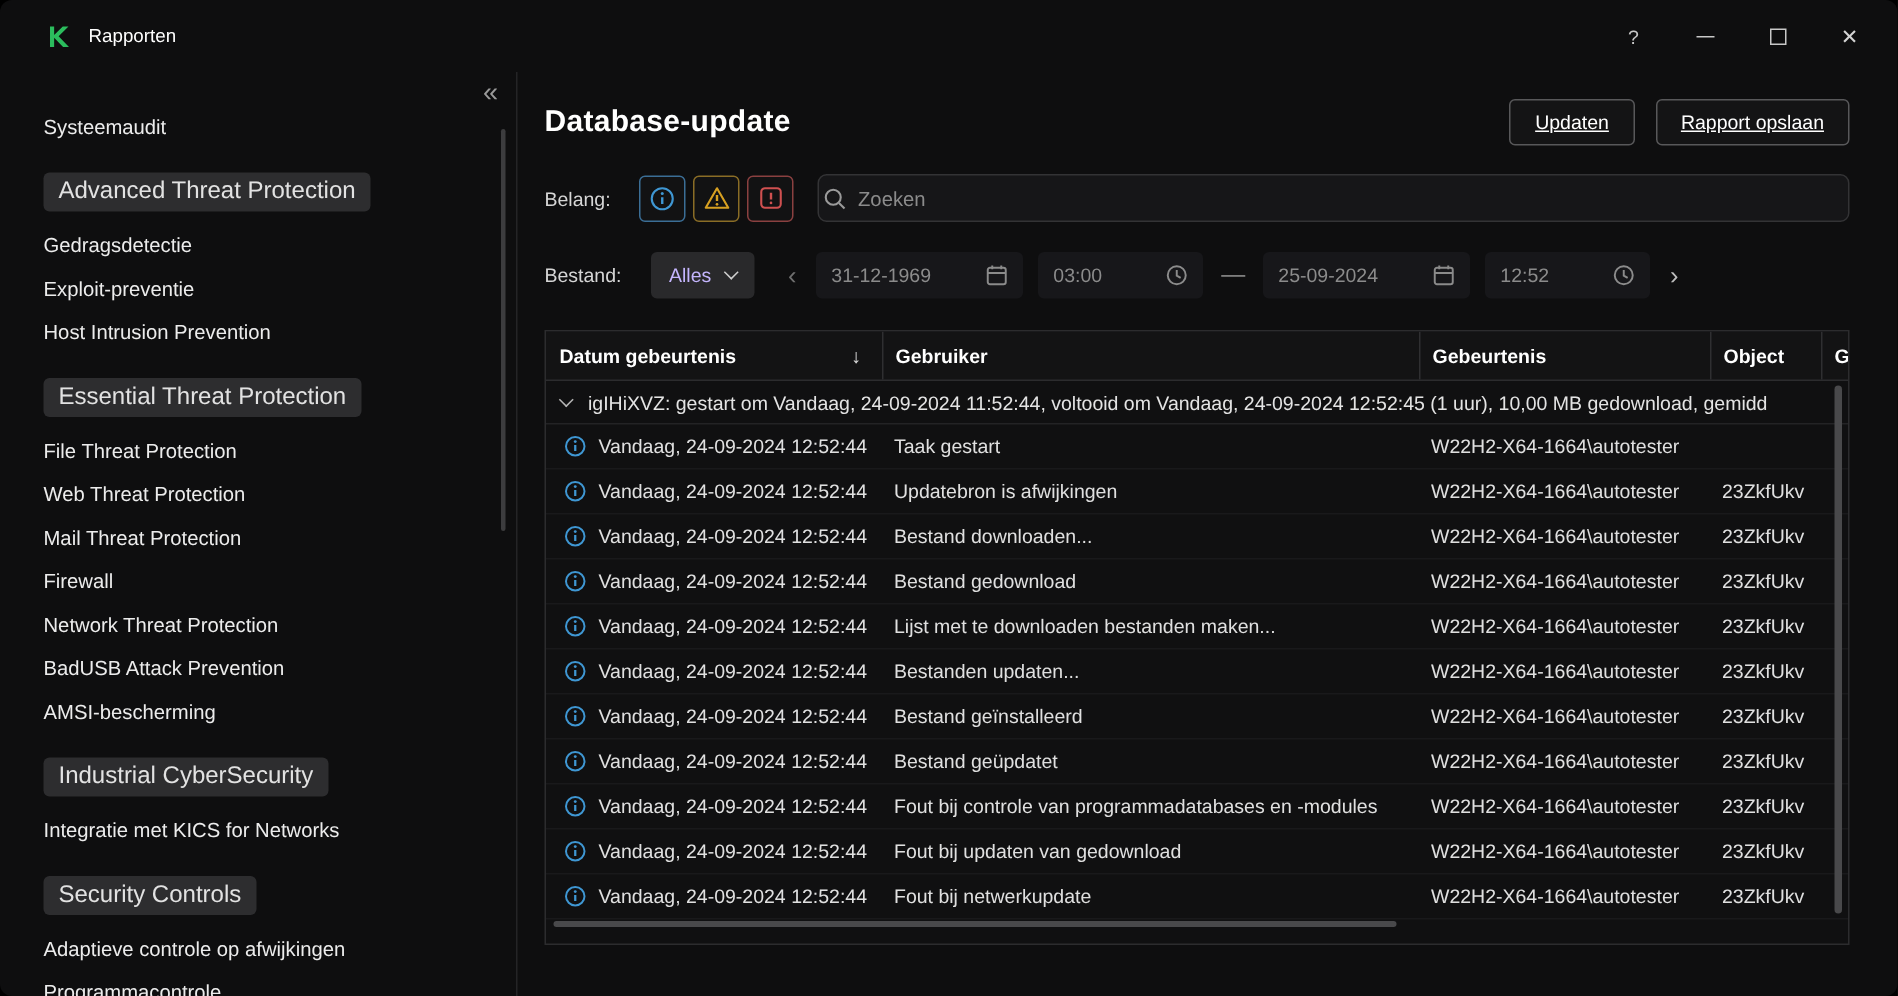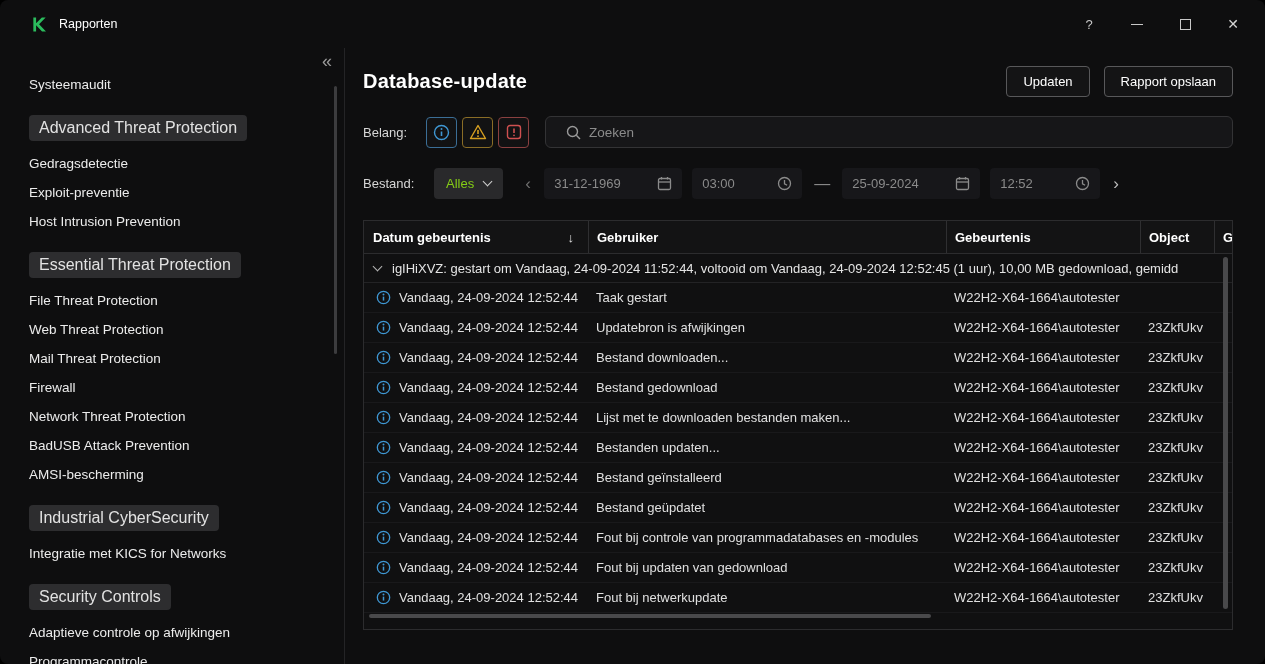--- a/index.html
+++ b/index.html
@@ -24,36 +24,36 @@
   .side-scroll { position:absolute; top:38px; right:7px; width:3px; height:268px; background:#3c3c3e; border-radius:2px; }
   .sidebar-nav { margin-top:16px; }
   .side-item { font-size:13.5px; color:#ececec; padding:7px 0; cursor:pointer; white-space:nowrap; }
   .side-badge-wrap { margin:16px 0 8px; }
   .side-badge { display:inline-block; background:#2d2d2f; color:#e2e2e2; font-size:16px; padding:4px 10px; border-radius:4px; white-space:nowrap; }
 
   .main { flex:1; padding:16px 32px 0 18px; position:relative; }
   .main-header { display:flex; align-items:center; justify-content:space-between; height:34px; }
   .page-title { color:#fff; font-size:20px; font-weight:700; letter-spacing:.2px; }
   .header-actions { display:flex; gap:14px; }
-  .action-btn { height:31px; padding:0 16px; background:#141415; border:1px solid #58585a; border-radius:4px; color:#fff; font-size:13px; display:flex; align-items:center; cursor:pointer; white-space:nowrap; }
+  .action-btn { height:31px; padding:0 16px; background:#141415; border:1px solid #58585a; border-radius:4px; color:#fff; font-size:13px; display:flex; align-items:center; cursor:pointer; white-space:nowrap;text-decoration:underline; }
 
   
   .filter-row { display:flex; align-items:center; margin-top:18px; }
   .filter-label { width:63px; color:#d6d6d6; font-size:13px; flex:none; }
   .sev-group { display:flex; gap:5px; margin-right:16px; }
   .sev-btn { width:31px; height:31px; border-radius:4px; display:flex; align-items:center; justify-content:center; cursor:pointer; background:rgba(255,255,255,0.02); }
   .sev-info { border:1px solid #3b6e96; }
   .sev-warn { border:1px solid #8a6d26; }
   .sev-crit { border:1px solid #8a4040; }
-  .search-box { flex:1; height:32px; background:#161618; border:1px solid #333335; border-radius:6px; display:flex; align-items:center; padding:0 20px; gap:8px; cursor:text; }
+  .search-box { flex:1; height:32px; background:#161618; border:1px solid #333335; border-radius:6px; display:flex; align-items:center; padding:0 3px; gap:8px; cursor:text; }
   .search-input { flex:1; background:transparent; border:none; outline:none; color:#ddd; font-size:13.5px; font-family:inherit; }
   .search-input::placeholder { color:#8b8b8b; }
 
   .period-row { margin-top:20px; }
-  .select-btn { height:31px; background:#29292b; border-radius:4px; padding:0 12px; display:flex; align-items:center; gap:10px; color:#84cc16; font-size:13px; cursor:pointer; margin-left:8px; }
+  .select-btn { height:31px; background:#29292b; border-radius:4px; padding:0 12px; display:flex; align-items:center; gap:10px; color:#c4b5fd; font-size:13px; cursor:pointer; margin-left:8px; }
   .chev-down { width:7px; height:7px; border-right:1.5px solid #cfcfcf; border-bottom:1.5px solid #cfcfcf; transform:rotate(45deg); margin-top:-4px; }
   .nav-arrow { color:#8b8b8b; font-size:17px; width:22px; text-align:center; cursor:pointer; }
   .nav-arrow.prev { margin-left:14px; color:#6f6f6f; }
   .nav-arrow.next { color:#bdbdbd; }
   .dt-field { height:31px; background:#17171a; border-radius:4px; display:flex; align-items:center; justify-content:space-between; padding:0 10px; color:#8b8b8b; font-size:13px; cursor:pointer; margin:0 5px; }
   .dt-date { width:138px; }
   .dt-time { width:110px; }
   .range-sep { color:#8b8b8b; margin:0 7px; }
 
   

